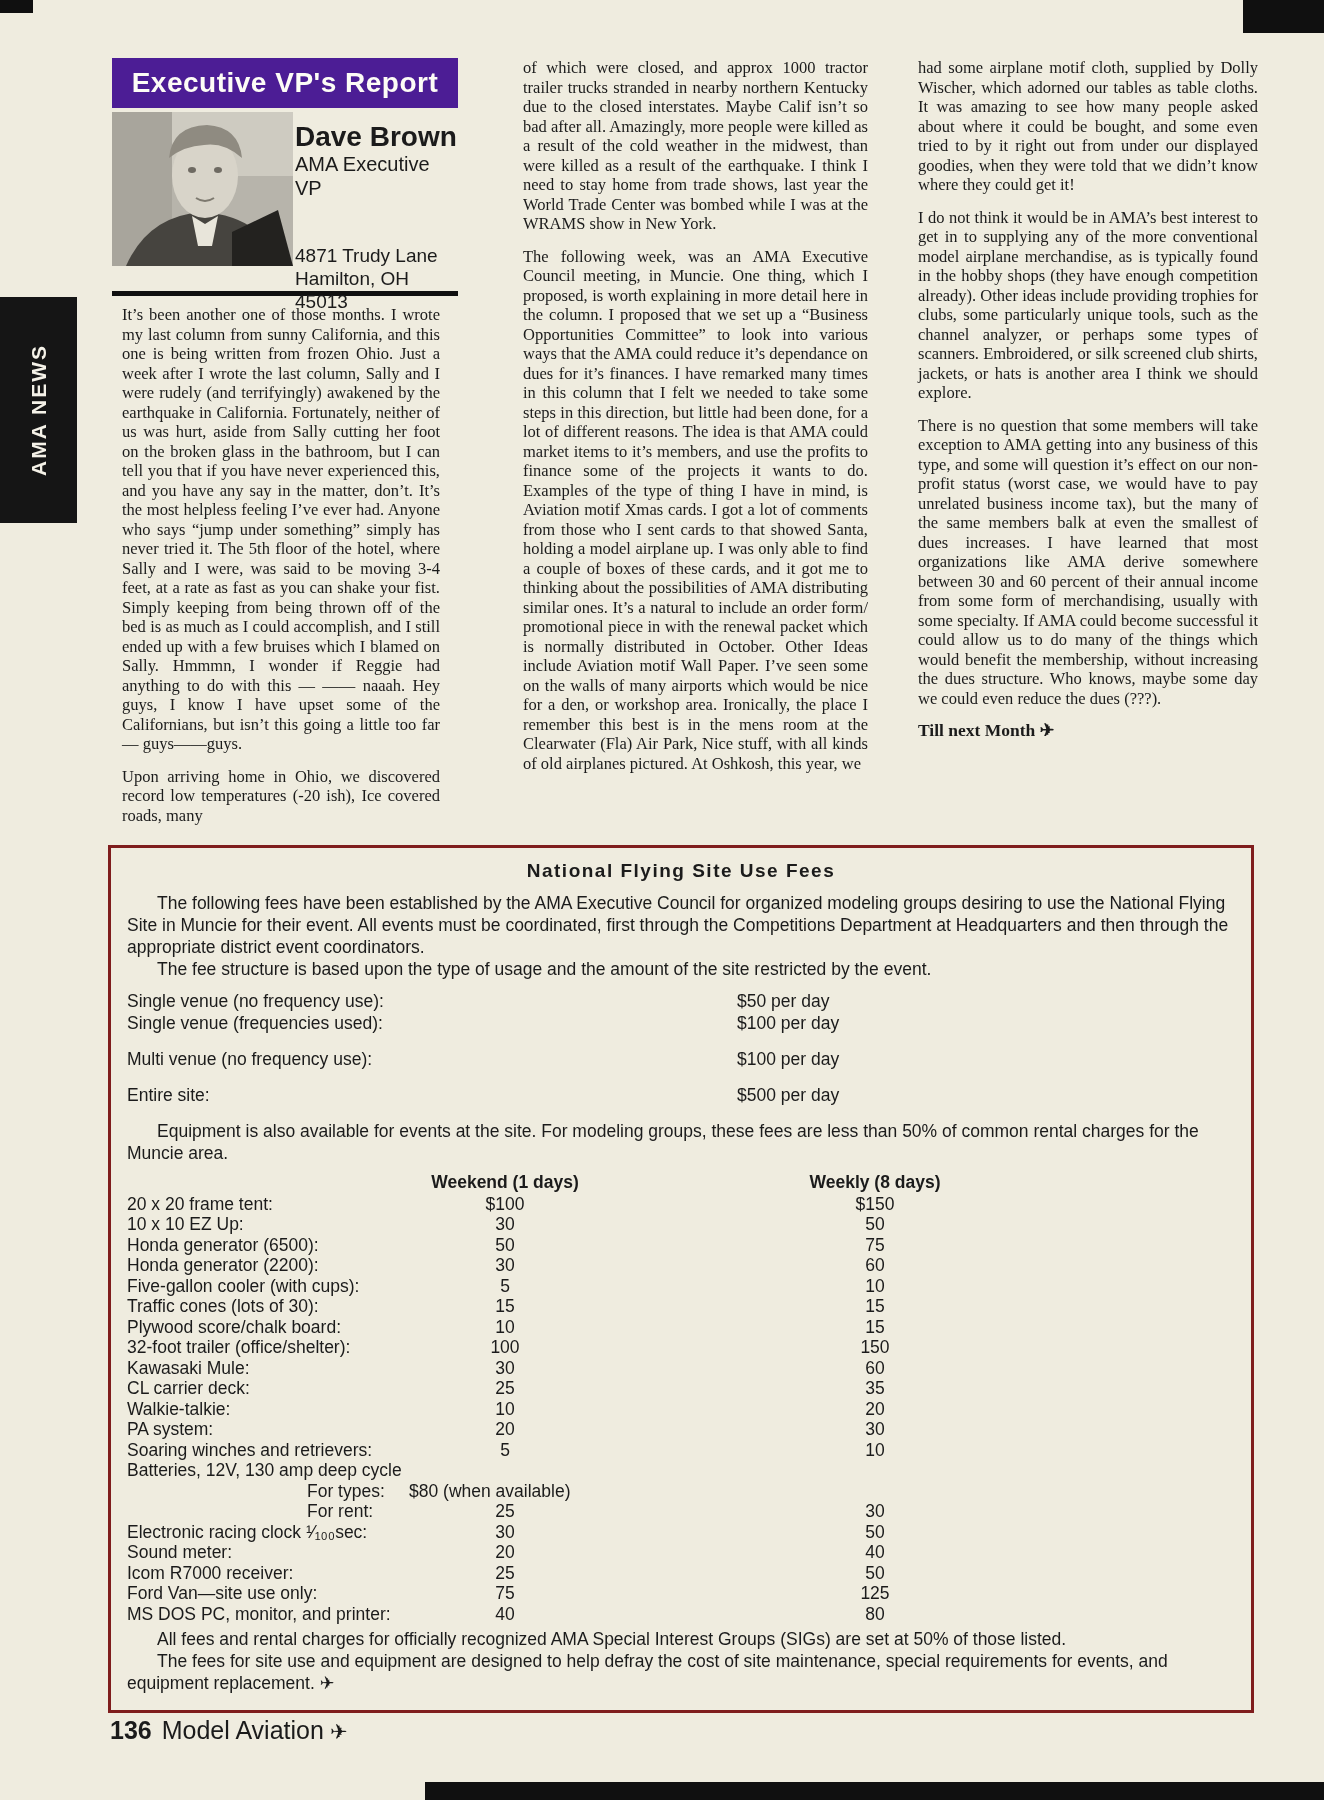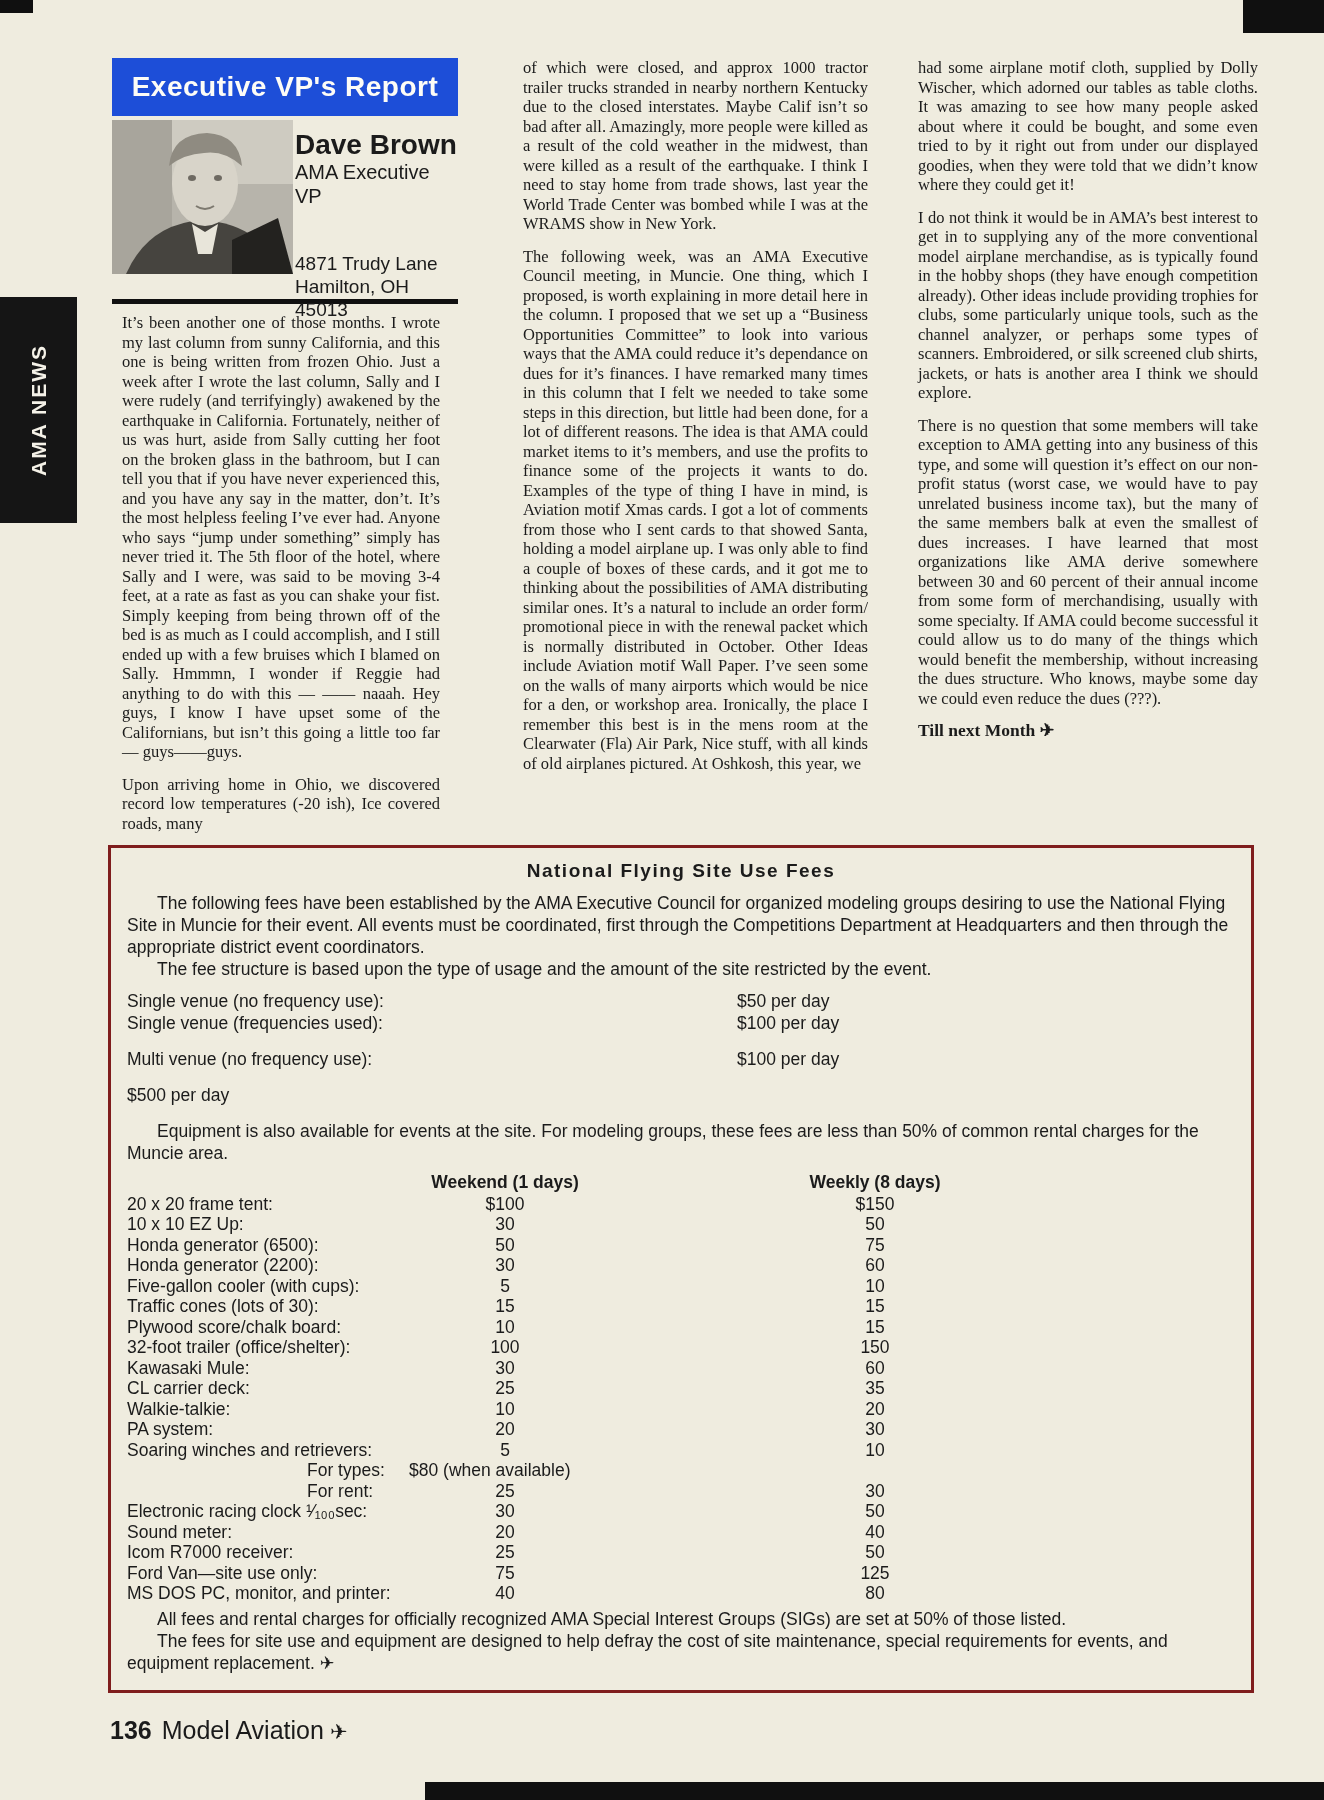--- a/index.html
+++ b/index.html
@@ -29,21 +29,21 @@
   .columns { position:absolute; left:122px; top:58px; width:1136px; display:flex; }
   .col { font-family:"Liberation Serif", serif; font-size:16.5px; line-height:19.5px; text-align:justify; }
   .col1 { width:318px; margin-right:83px; }
   .col2 { width:345px; margin-right:50px; }
   .col3 { width:340px; }
   .col p { margin:0 0 13px 0; }
 
   
   .header-block { margin-left:-10px; width:346px; font-family:"Liberation Sans", sans-serif; text-align:left; }
   .title-box {
-    background:#1d4ed8; height:58px; display:flex; align-items:center; justify-content:center;
+    background:#4c1d95; height:50px; display:flex; align-items:center; justify-content:center;
   }
   .title-box span { color:#fdfcf6; font-weight:bold; font-size:28px; letter-spacing:0.5px; }
   .byline-row { position:relative; margin-top:4px; height:154px; }
   .photo { position:absolute; left:0; top:0; width:181px; height:154px; }
   .byline { position:absolute; left:183px; top:2px;margin-top:8px; }
   .author { font-weight:bold; font-size:28px; line-height:30px; }
   .role { font-size:20px; line-height:24px; }
   .address { margin-top:44px; font-size:19px; line-height:23px; }
   .rule { margin-top:25px; height:5px; background:#101010; }
   .header-block + p { margin-top:9px; }
@@ -161,20 +161,21 @@
           </div>
         </div>
         <div class="fee-group">
           <div class="fee-row">
             <span>Multi venue (no frequency use):</span>
             <span>$100 per day</span>
           </div>
         </div>
         <div class="fee-group">
           <div class="fee-row">
+            <span>Entire site:</span>
             <span>$500 per day</span>
           </div>
         </div>
       </div>
 
     <p class="equip-note">Equipment is also available for events at the site. For modeling groups, these fees are less than 50% of common rental charges for the Muncie area.</p>
 
     <div class="eq-row eq-head">
       <span class="eq-w1">Weekend (1 days)</span>
       <span class="eq-w2">Weekly (8 days)</span>
@@ -237,20 +238,25 @@
         </div>
         <div class="eq-row">
           <span class="eq-label">PA system:</span>
           <span class="eq-w1">20</span>
           <span class="eq-w2">30</span>
         </div>
         <div class="eq-row">
           <span class="eq-label">Soaring winches and retrievers:</span>
           <span class="eq-w1">5</span>
           <span class="eq-w2">10</span>
+        </div>
+        <div class="eq-row">
+          <span class="eq-label">Batteries, 12V, 130 amp deep cycle</span>
+          <span class="eq-w1"></span>
+          <span class="eq-w2"></span>
         </div>
         <div class="eq-row">
           <span class="eq-label indent">For types:</span>
           <span class="eq-note-val">$80 (when available)</span>
         </div>
         <div class="eq-row">
           <span class="eq-label indent">For rent:</span>
           <span class="eq-w1">25</span>
           <span class="eq-w2">30</span>
         </div>

